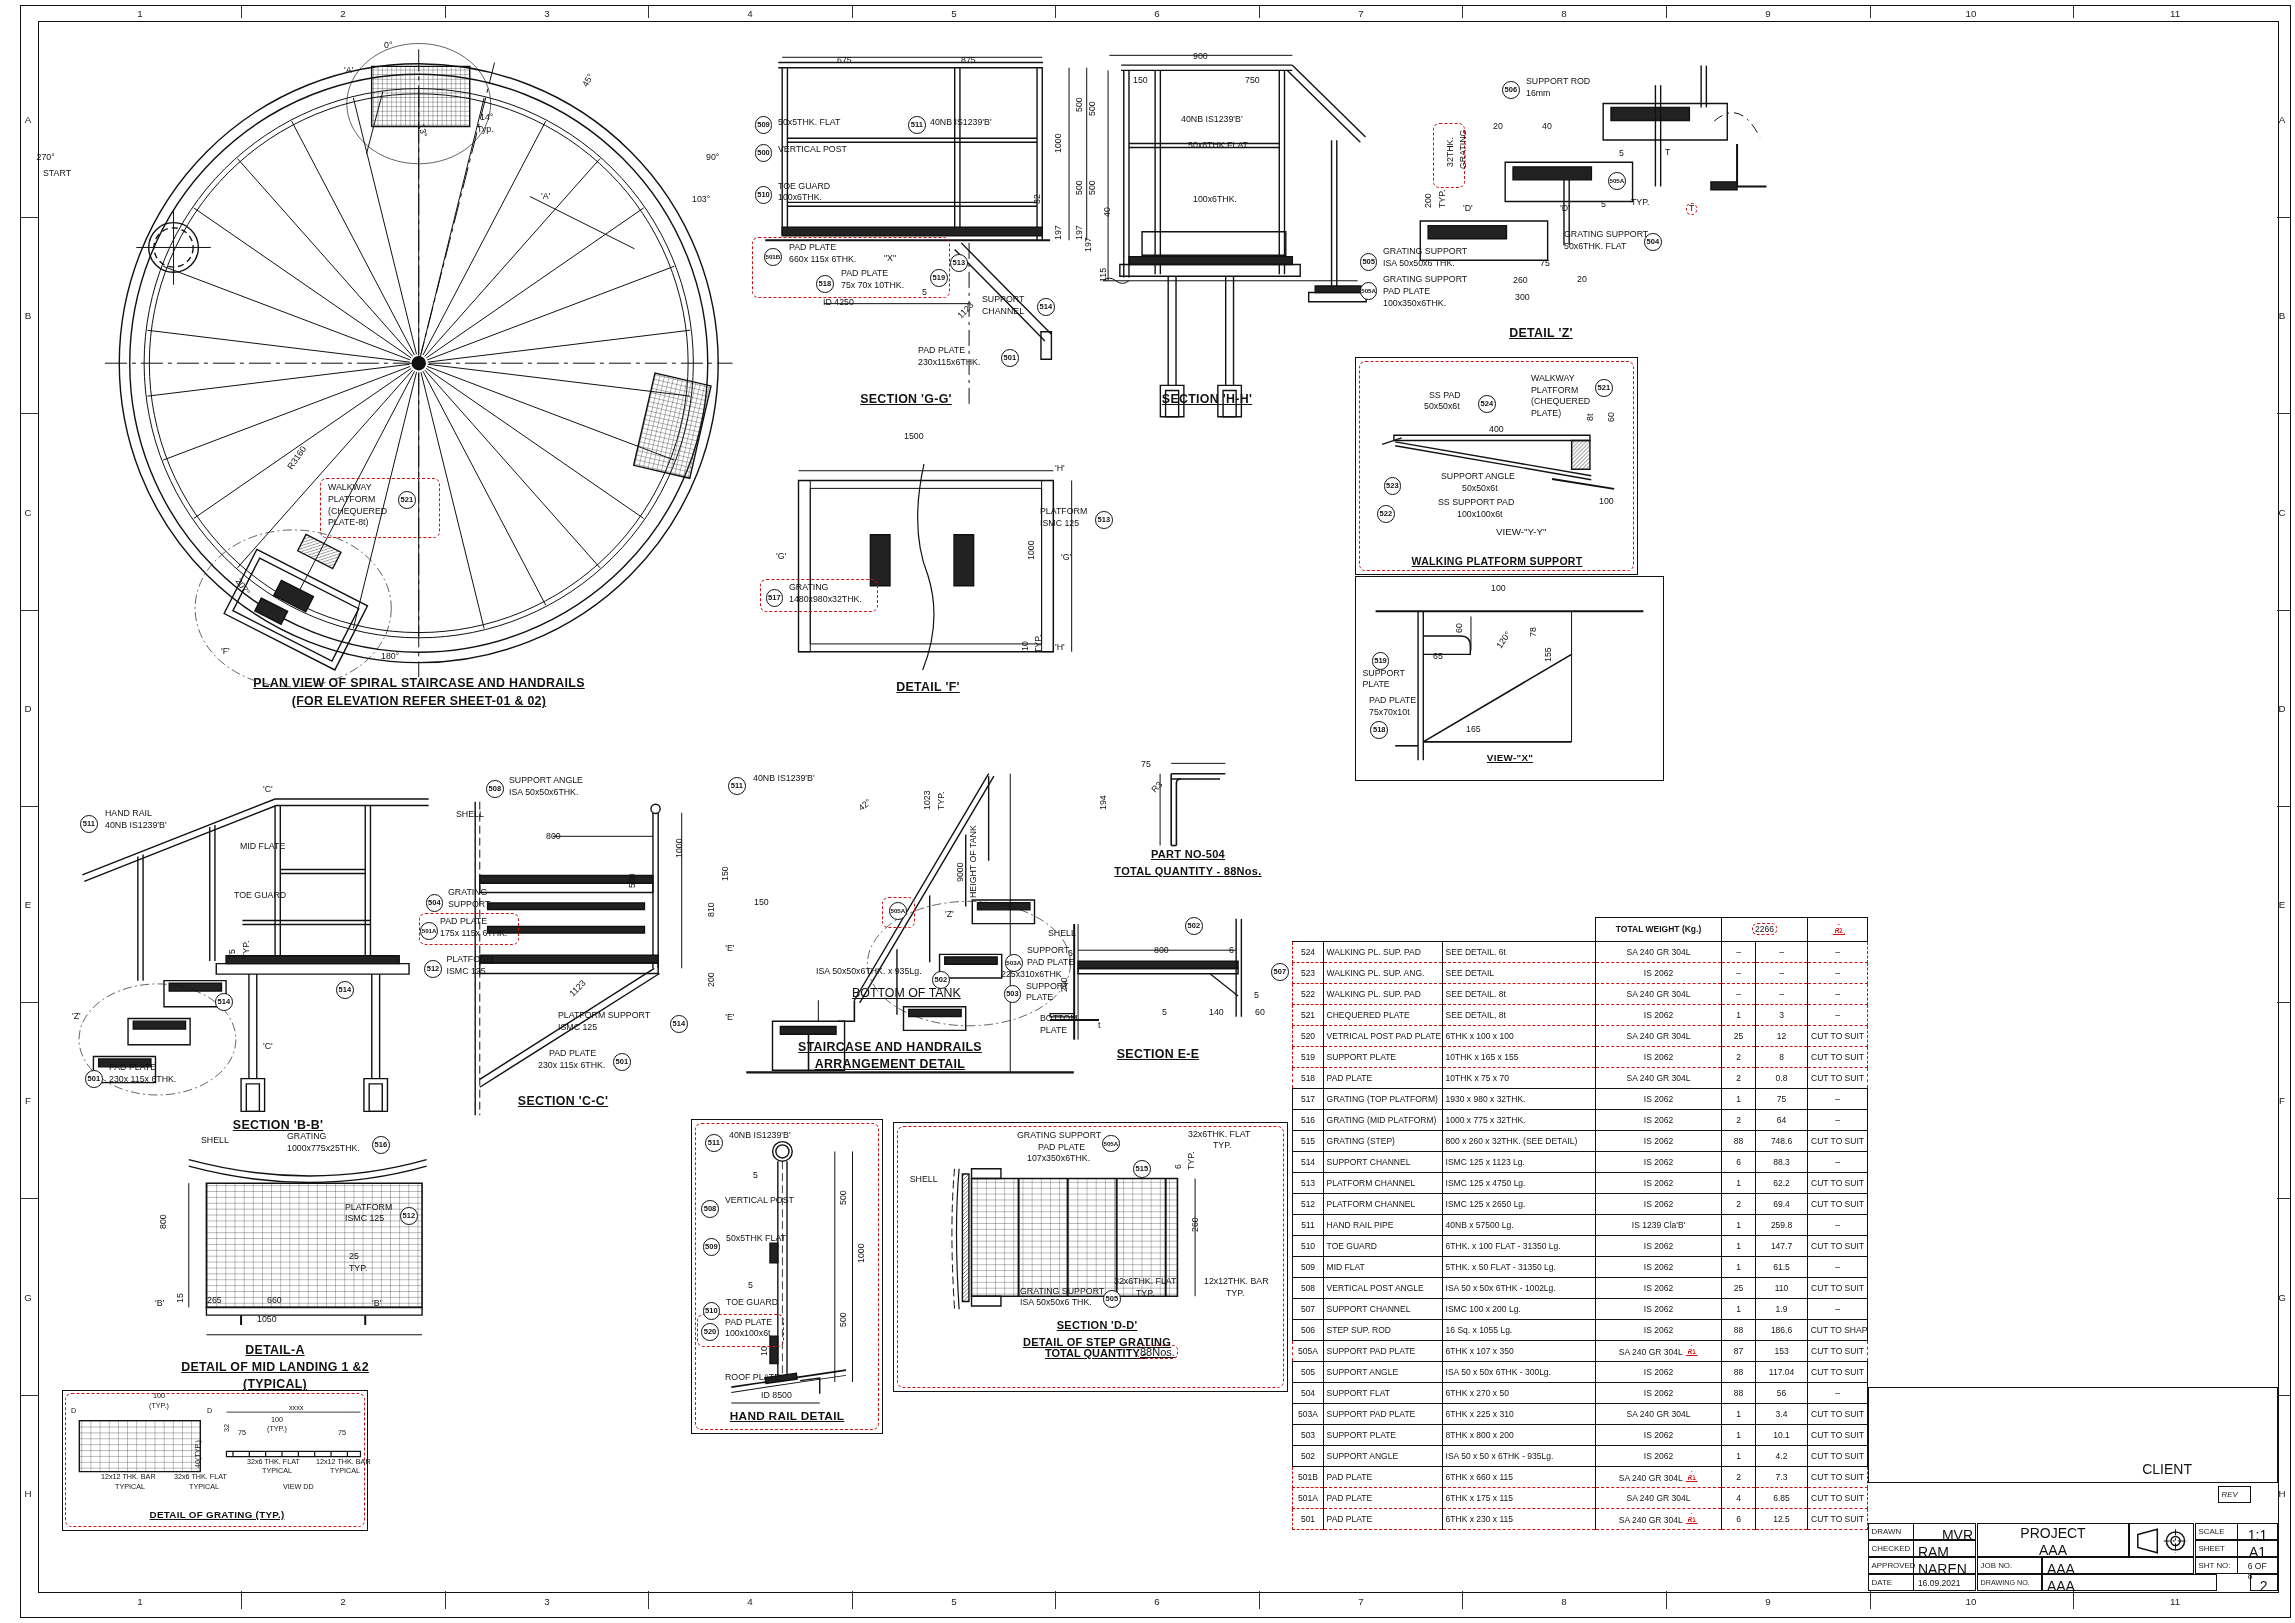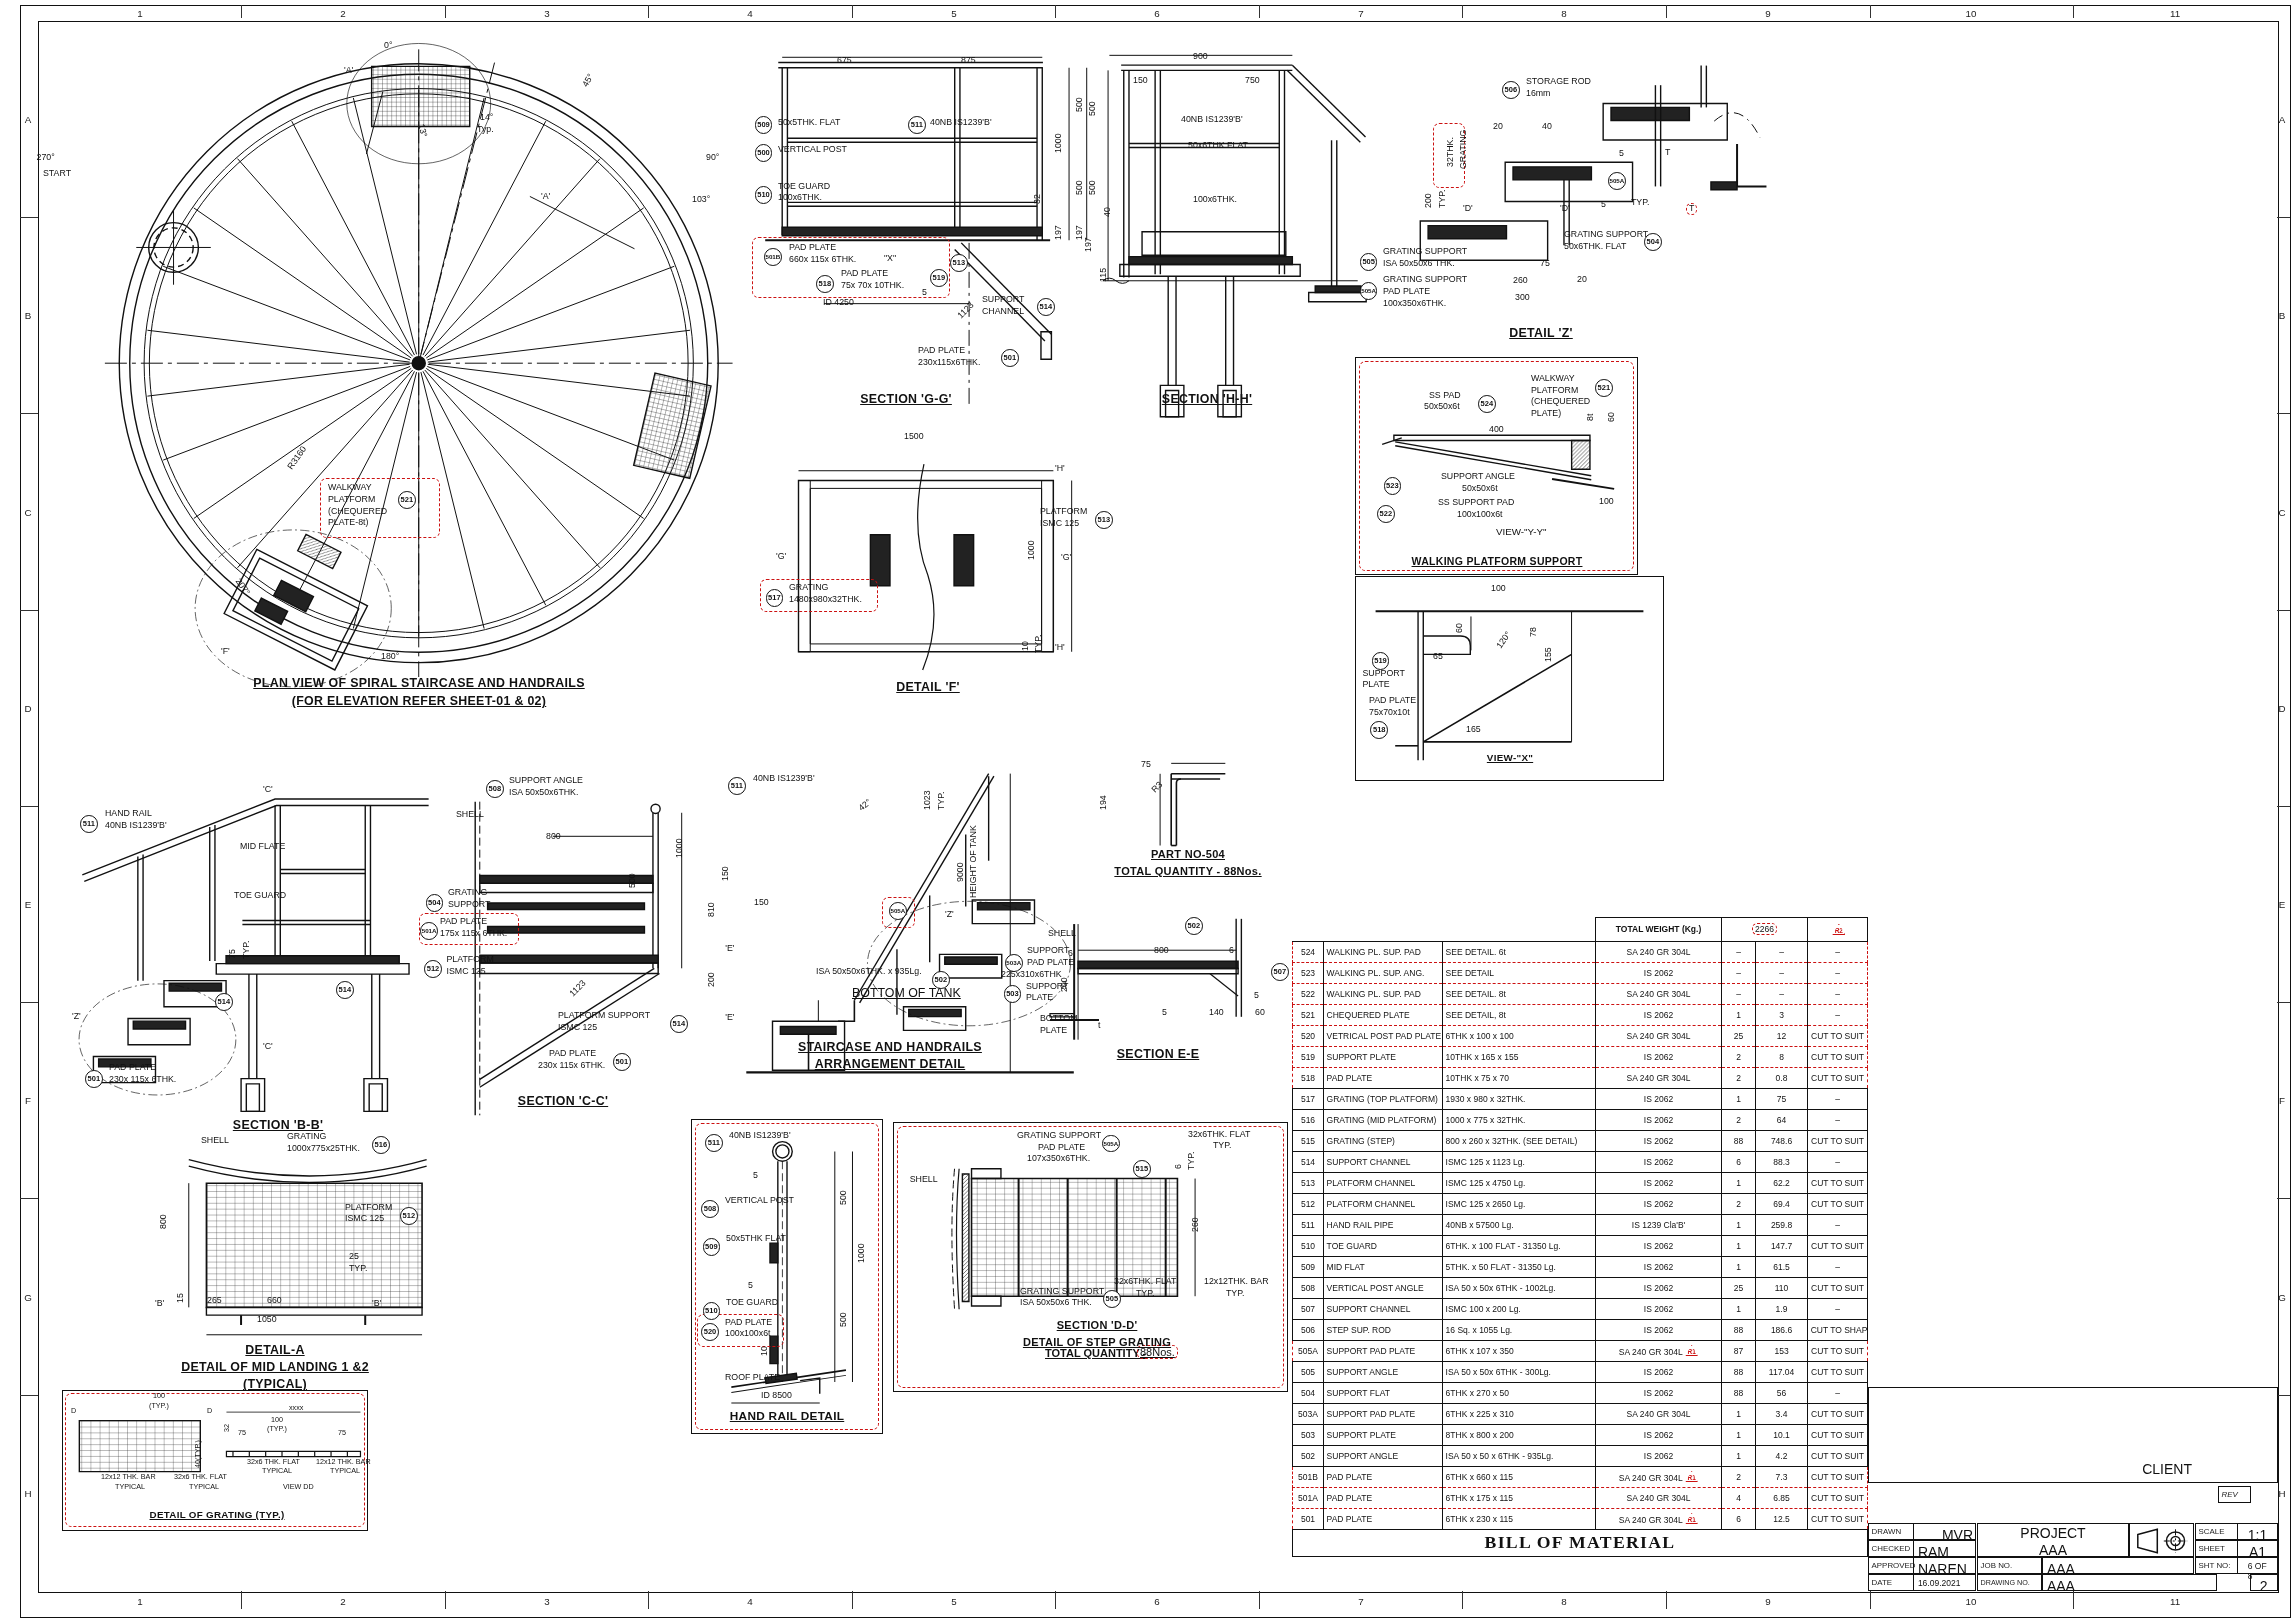--- a/index.html
+++ b/index.html
@@ -358,21 +358,21 @@
           <line x1="338" y1="205" x2="338" y2="305"></line>
         <rect x="110" y="268" width="195" height="60"></rect>
         <rect x="122" y="275" width="120" height="20" fill="#222"></rect>
         <path d="M595 150 L595 215 L640 215" stroke-width="2"></path>
         <rect x="555" y="208" width="40" height="12" fill="#222"></rect>
         <path d="M560 115 Q600 80 630 140" stroke-dasharray="10 5 2 5" stroke-width="1"></path>
       </g>
     </svg>
   <div class="cloudbox" style="left: 85px; top: 77px; width: 30px; height: 63px;"></div>
       <div class="balloon" style="left: 154px; top: 35px;">506</div>
-      <span class="ann" style="left: 178px; top: 31px;">STORAGE ROD</span>
+      <span class="ann" style="left: 178px; top: 31px;">SUPPORT ROD</span>
       <span class="ann" style="left: 178px; top: 43px;">16mm</span>
       <span class="ann" style="left: 98px; top: 121px; transform: rotate(-90deg);">32THK.</span>
       <span class="ann" style="left: 111px; top: 123px; transform: rotate(-90deg);">GRATING</span>
       <span class="ann" style="left: 145px; top: 76px;">20</span>
       <span class="ann" style="left: 194px; top: 76px;">40</span>
       <span class="ann" style="left: 76px; top: 162px; transform: rotate(-90deg);">200</span>
       <span class="ann" style="left: 90px; top: 162px; transform: rotate(-90deg);">TYP.</span>
       <span class="ann" style="left: 115px; top: 158px;">'D'</span>
       <span class="ann" style="left: 212px; top: 158px;">'D'</span>
       <div class="balloon" style="font-size: 6.2px; left: 260px; top: 126px;">505A</div>
@@ -1122,23 +1122,20 @@
         </tr>
         <tr class="crow">
           <td class="">501</td>
           <td class="desc">PAD PLATE</td>
           <td class="size">6THK x 230 x 115</td>
           <td class="">SA 240 GR 304L<span class="rev">R1</span></td>
           <td class="">6</td>
           <td class="">12.5</td>
           <td class="">CUT TO SUIT</td>
         </tr>
-        <tr>
-          <td colspan="7" class="bomtitle">BILL OF MATERIAL</td>
-        </tr>
       </tbody>
   </table>
 
   <div class="tb" style="left:1868px;top:1387px;width:410px;height:96px;">
     <span class="tb-val" style="right:85px;top:73px;">CLIENT</span>
   </div>
   <div id="tb-grid">
     <div class="tb" style="left:1868px;top:1523px;width:46px;height:17px;">
         <span class="tb-label" style="left:2.6px;top:3.3px;">DRAWN</span>
       </div>

